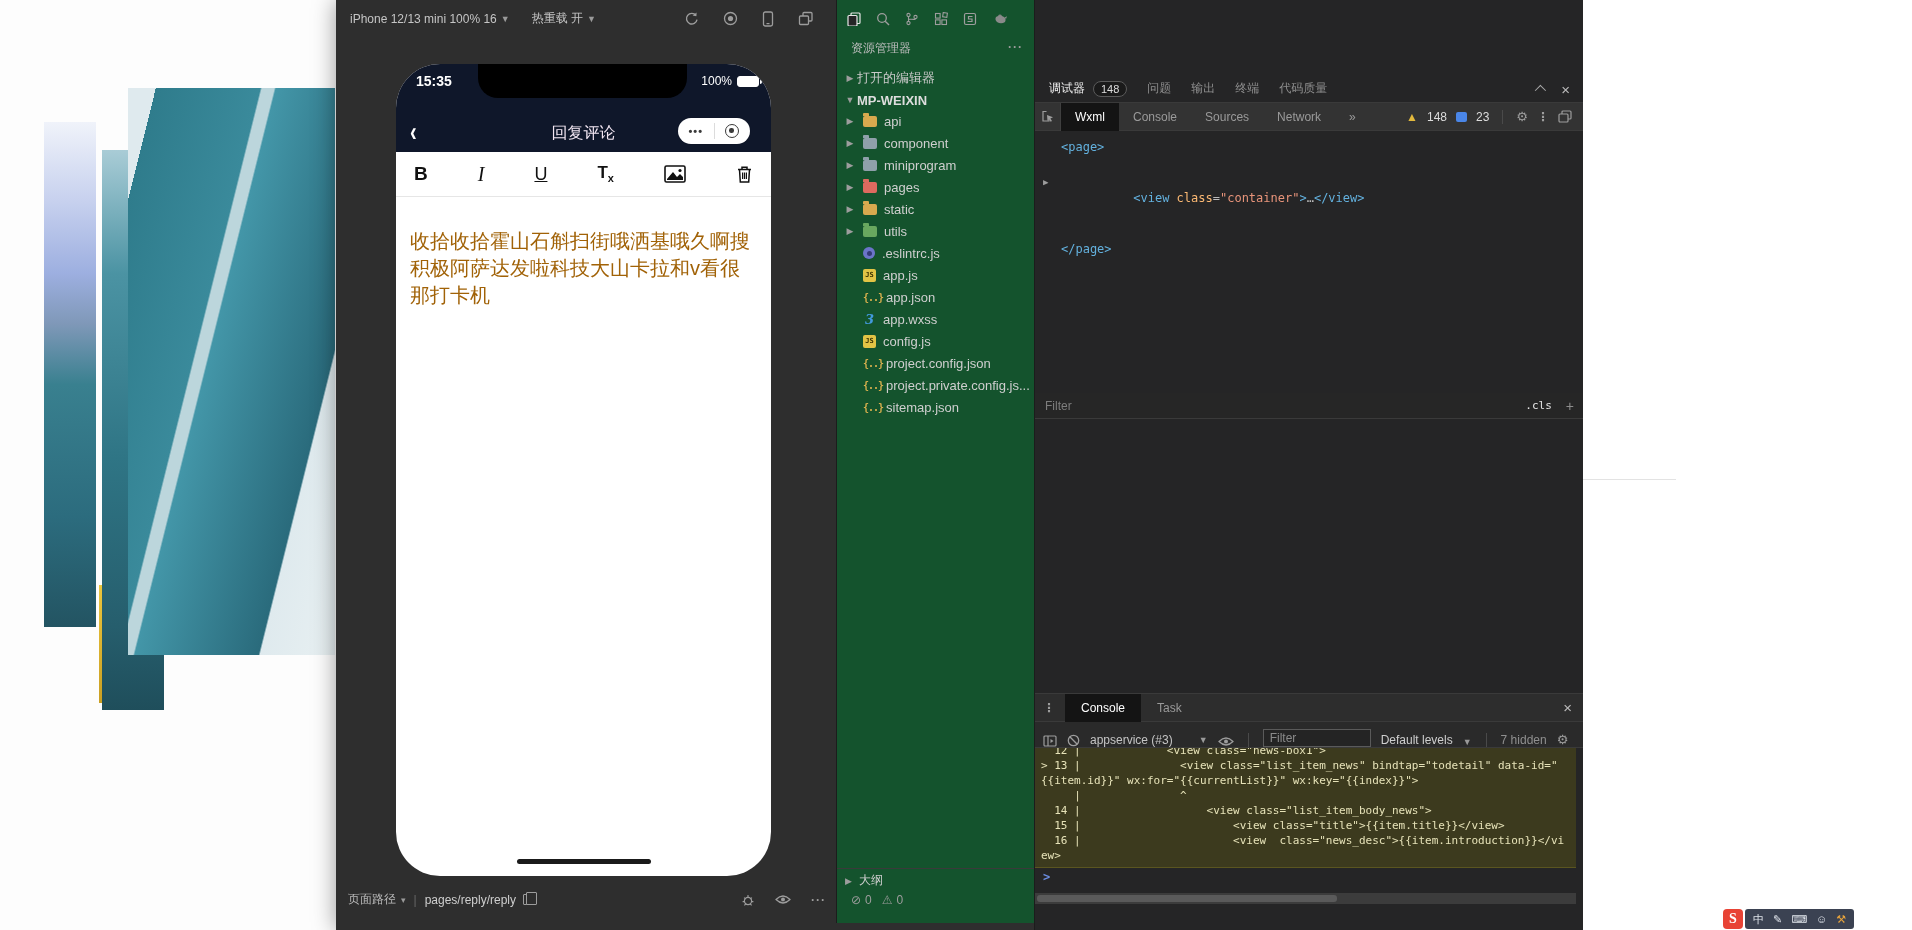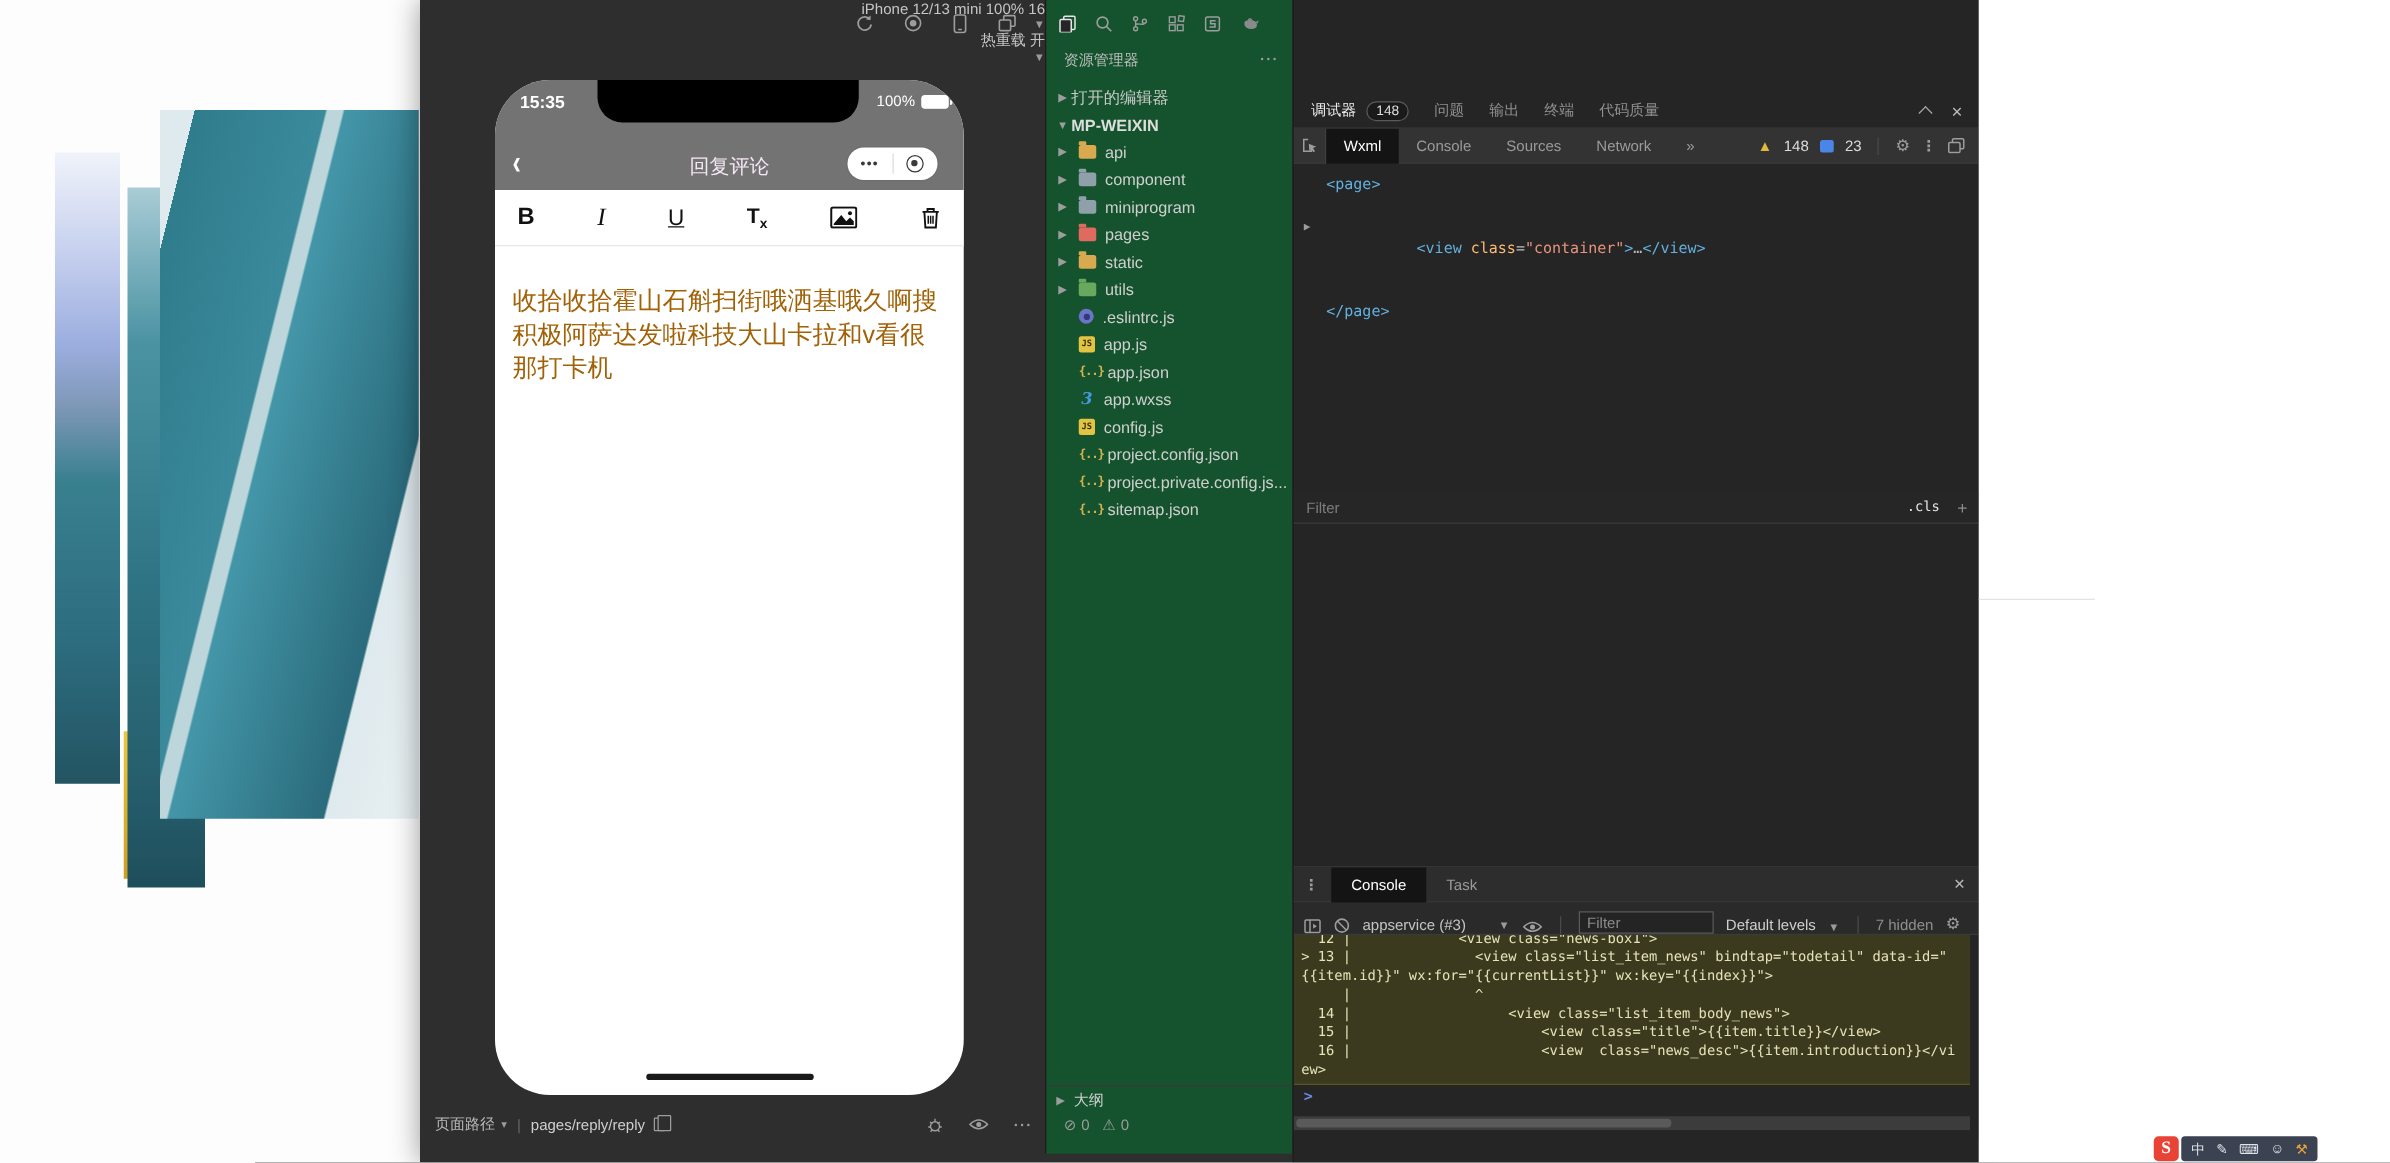--- a/index.html
+++ b/index.html
@@ -12,29 +12,29 @@
   .photo-grid { background-image:
       repeating-linear-gradient(0deg, rgba(255,255,255,.28) 0 1px, transparent 1px 9px),
       repeating-linear-gradient(90deg, rgba(255,255,255,.22) 0 1px, transparent 1px 12px); }
 
   
   .devtools { position: absolute; left: 336px; top: 0; width: 1247px; height: 930px;
               background: #2e2e2e; box-shadow: 0 0 22px rgba(0,0,0,.4); color: #ccc; font-size: 12px; }
 
   
   .sim-toolbar { position: absolute; left: 0; top: 0; width: 500px; height: 37px;
-                 display: flex; align-items: flex-end; padding-left: 14px; color: #c5c5c5; flex-direction: column; }
+                 display: flex; align-items: center; padding-left: 14px; color: #c5c5c5; }
   .sim-toolbar .caret { color: #9a9a9a; font-size: 9px; margin-left: 4px; }
   .tb-icons { position: absolute; left: 348px; top: 0; height: 37px; display: flex; align-items: center; gap: 24px; }
   .tb-icons svg { display: block; }
 
   
   .phone { position: absolute; left: 60px; top: 64px; width: 375px; height: 812px;
            background: #fff; border-radius: 44px; overflow: hidden; }
-  .phone-header { position: absolute; left: 0; top: 0; width: 100%; height: 88px; background: #737373; }
+  .phone-header { position: absolute; left: 0; top: 0; width: 100%; height: 88px; background: #0f172a; }
   .notch { position: absolute; left: 82px; top: 0; width: 209px; height: 34px; background: #000;
            border-radius: 0 0 20px 20px; }
   .ph-time { position: absolute; left: 20px; top: 9px; color: #fff; font-size: 14px; font-weight: bold; }
   .ph-batt { position: absolute; right: 12px; top: 10px; color: #fff; font-size: 12px; display: flex; align-items: center; gap: 5px; }
   .batt-shape { width: 22px; height: 11px; border: 1px solid #fff; border-radius: 3px; position: relative; background: #fff; }
   .batt-shape::after { content: ""; position: absolute; right: -4px; top: 3px; width: 2px; height: 4px; background: #fff; border-radius: 0 2px 2px 0; }
   .ph-nav { position: absolute; left: 0; top: 50px; width: 100%; height: 38px; }
   .ph-back { position: absolute; left: 14px; top: 6px; color: #fff; font-size: 20px; font-weight: bold; transform: scaleY(1.4); }
   .ph-title { position: absolute; left: 0; top: 9px; width: 100%; text-align: center; color: #f3e7f3; font-size: 16px; }
   .capsule { position: absolute; right: 21px; top: 4px; width: 72px; height: 26px; background: #fff;

